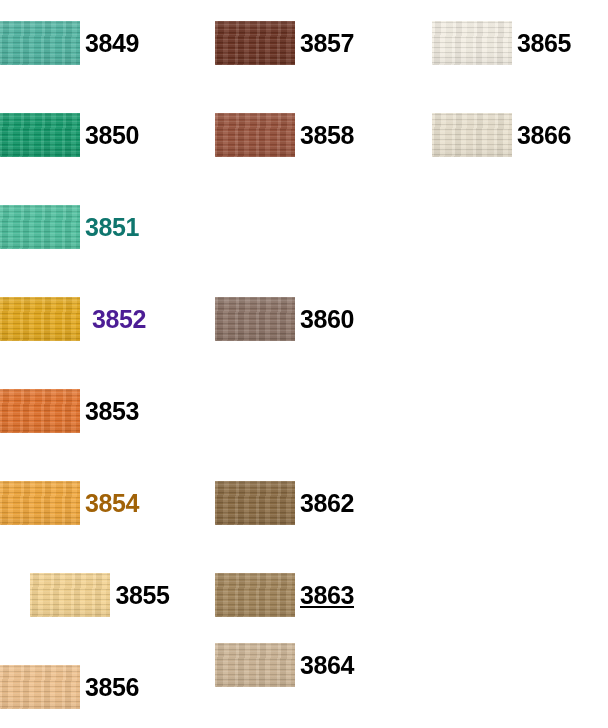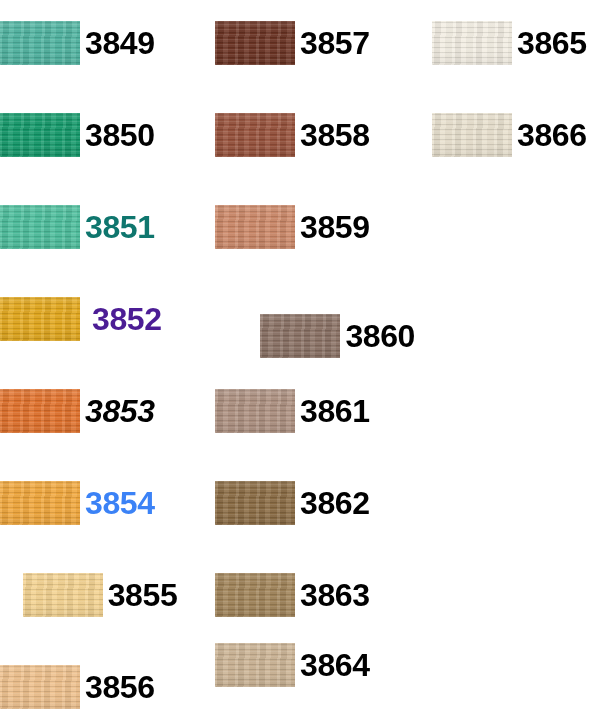--- a/index.html
+++ b/index.html
@@ -92,21 +92,21 @@
         rgba(255,255,255,0.00) 22%,
         rgba(0,0,0,0.00) 70%,
         rgba(0,0,0,0.05) 100%
       );
     pointer-events: none;
   }
 
   .code-label {
     margin-left: 5px;
     font-family: "Liberation Sans", sans-serif;
-    font-size: 32px;
+    font-size: 25px;
     font-weight: bold;
     color: #010101;
     letter-spacing: -0.4px;
     line-height: 1;
     white-space: nowrap;
   }
 </style>
 </head>
 <body style="background: rgb(255, 255, 255);">
 
@@ -122,64 +122,56 @@
       <div class="code-label" style="color: rgb(1, 1, 1);">3850</div>
     </div>
     <div class="swatch-row" style="top:205px;">
       <div class="swatch" style="background-color: rgb(76, 190, 156);"></div>
       <div class="code-label" style="color: #0f766e;">3851</div>
     </div>
     <div class="swatch-row" style="top:297px;">
       <div class="swatch" style="background-color: rgb(227, 168, 28);"></div>
       <div class="code-label" style="color: #4c1d95; margin-left: 12px;">3852</div>
     </div>
-    <div class="swatch-row" style="top:389px;font-style:italic;">
+    <div class="swatch-row" style="top:389px;">
       <div class="swatch" style="background-color: rgb(225, 113, 43);"></div>
       <div class="code-label" style="color: rgb(1, 1, 1);">3853</div>
     </div>
     <div class="swatch-row" style="top:481px;">
       <div class="swatch" style="background-color: rgb(240, 166, 59);"></div>
-      <div class="code-label" style="color: #3b82f6; text-align: right;">3854</div>
+      <div class="code-label" style="color: #a16207; text-align: right;">3854</div>
     </div>
     <div class="swatch-row" style="top:573px;justify-content:center;">
       <div class="swatch" style="background-color: rgb(243, 210, 144);"></div>
       <div class="code-label" style="color: rgb(1, 1, 1);">3855</div>
     </div>
     <div class="swatch-row" style="top:665px;">
       <div class="swatch" style="background-color: rgb(238, 192, 140);"></div>
       <div class="code-label" style="color: rgb(1, 1, 1);">3856</div>
     </div>
   </div>
 
   <div class="column" id="col-1">
     <div class="swatch-row" style="top:21px;">
       <div class="swatch" style="background-color: rgb(107, 51, 35);"></div>
       <div class="code-label" style="color: rgb(1, 1, 1);">3857</div>
     </div>
     <div class="swatch-row" style="top:113px;">
       <div class="swatch" style="background-color: rgb(150, 80, 58);"></div>
       <div class="code-label" style="color: rgb(1, 1, 1);">3858</div>
     </div>
-    <div class="swatch-row" style="top:205px;">
-      <div class="swatch" style="background-color: rgb(204, 136, 104);"></div>
-      <div class="code-label" style="color: rgb(1, 1, 1);">3859</div>
-    </div>
-    <div class="swatch-row" style="top:314px;justify-content:flex-end;">
+    <div class="swatch-row" style="top:297px;">
       <div class="swatch" style="background-color: rgb(138, 113, 100);"></div>
       <div class="code-label" style="color: rgb(1, 1, 1);">3860</div>
-    </div>
-    <div class="swatch-row" style="top:389px;">
-      <div class="swatch" style="background-color: rgb(173, 144, 128);"></div>
-      <div class="code-label" style="color: rgb(1, 1, 1);">3861</div>
     </div>
     <div class="swatch-row" style="top:481px;">
       <div class="swatch" style="background-color: rgb(138, 107, 67);"></div>
       <div class="code-label" style="color: rgb(1, 1, 1);">3862</div>
     </div>
-    <div class="swatch-row" style="top:573px;">
+    <div class="swatch-row" style="top:573px;text-decoration:underline;">
       <div class="swatch" style="background-color: rgb(160, 131, 88);"></div>
       <div class="code-label" style="color: rgb(1, 1, 1);">3863</div>
     </div>
     <div class="swatch-row" style="top:643px;">
       <div class="swatch" style="background-color: rgb(203, 179, 148);"></div>
       <div class="code-label" style="color: rgb(1, 1, 1);">3864</div>
     </div>
   </div>
 
   <div class="column" id="col-2">

